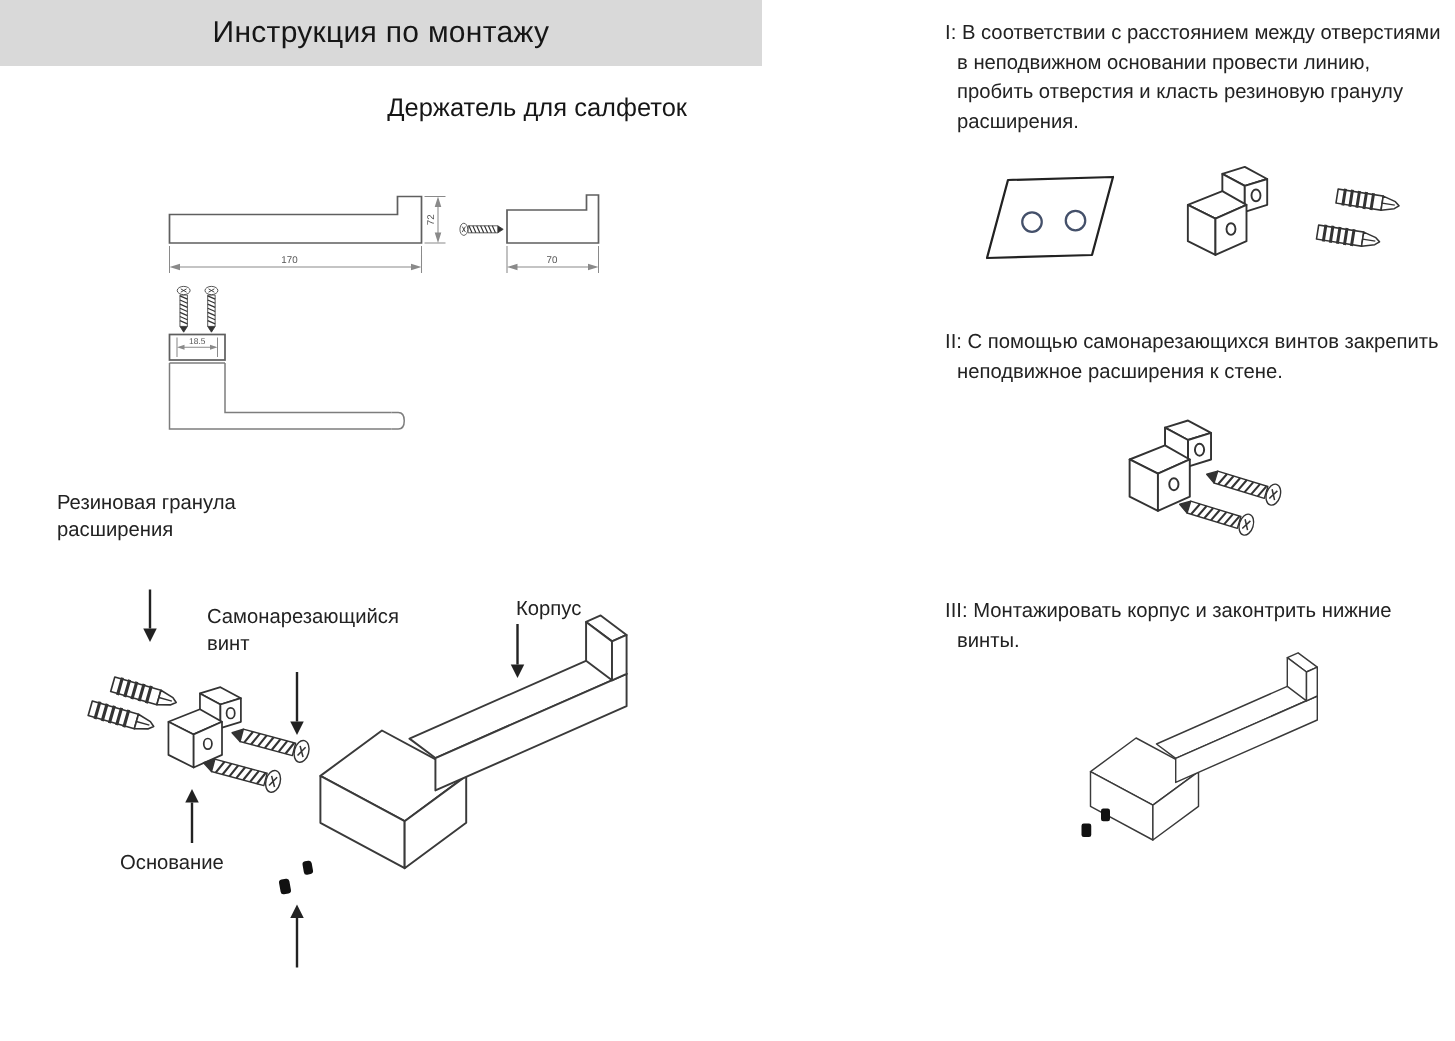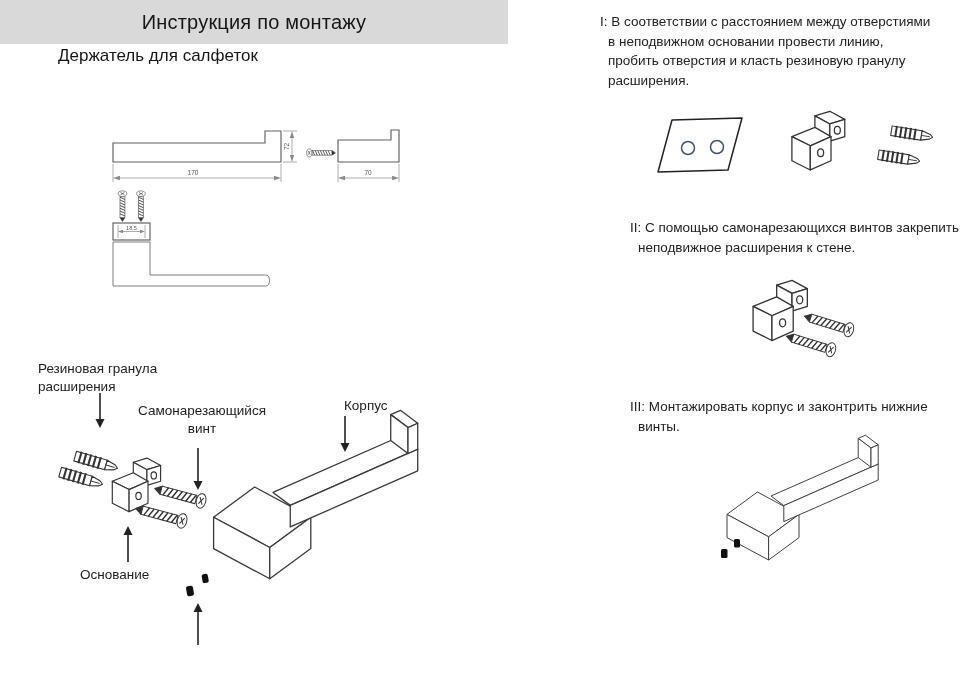--- a/index.html
+++ b/index.html
@@ -7,21 +7,21 @@
   .page {
     position:relative; width:970px; height:694px; background:#ffffff;
     font-family:"Liberation Sans","DejaVu Sans",sans-serif; color:#1f1f1f; overflow:hidden;
   }
   .abs { position:absolute; }
   .header-bar {
     left:0; top:4; width:508px; height:44px; background:#d9d9d9;
     display:flex; align-items:center; justify-content:center;
   }
   .header-title { font-size:20px; color:#161616; letter-spacing:.2px; }
-  .subtitle-wrap { left:58px; top:46px; width:400px; text-align:left; }
+  .subtitle-wrap { left:58px; top:62px; width:400px; text-align:right; }
   .subtitle { font-size:17px; color:#161616; }
   .part-label { font-size:13.5px; color:#222; line-height:1.32; }
   .step-text {
     font-size:13.5px; line-height:1.45; color:#222; width:334px;
     padding-left:8px; text-indent:-8px;
   }
   svg { display:block; }
   .tech-line { stroke:#7d7d7d; fill:none; stroke-width:1; }
   .tech-bold { stroke:#5f5f5f; fill:none; stroke-width:1.15; }
   .dim-line  { stroke:#8a8a8a; fill:none; stroke-width:0.7; }
@@ -132,26 +132,26 @@
     <use href="#sym-plug" transform="translate(56,56) rotate(16)"></use>
     <use href="#sym-plug" transform="translate(41,72) rotate(16)"></use>
     <use href="#sym-base" transform="translate(86,66) scale(1.05)"></use>
     <use href="#sym-screw" transform="translate(136,90) rotate(15) scale(0.95)"></use>
     <use href="#sym-screw" transform="translate(117,110) rotate(15) scale(0.95)"></use>
     <use href="#sym-body" transform="translate(172,16) scale(1.08)"></use>
     <rect x="166.5" y="196" width="7" height="10" rx="2" fill="#111" transform="rotate(-10 170 201)"></rect>
     <rect x="182" y="184" width="6.2" height="9" rx="2" fill="#111" transform="rotate(-10 185 188)"></rect>
   </svg>
 
-  <div class="abs part-label" style="left:38px;top:360px;width:142px">Резиновая гранула расширения</div>
-  <div class="abs part-label" style="left:138px;top:402px;width:128px;text-align:center">Самонарезающийся винт</div>
+  <div class="abs part-label" style="left:38px;top:326px;width:142px">Резиновая гранула расширения</div>
+  <div class="abs part-label" style="left:138px;top:402px;width:128px;text-align:left">Самонарезающийся винт</div>
   <div class="abs part-label" style="left:344px;top:397px">Корпус</div>
   <div class="abs part-label" style="left:80px;top:566px">Основание</div>
 
-  <div class="abs step-text" style="left:600px;top:12px">I: В соответствии с расстоянием между отверстиями в неподвижном основании провести линию, пробить отверстия и класть резиновую гранулу расширения.</div>
+  <div class="abs step-text" style="left:630px;top:12px">I: В соответствии с расстоянием между отверстиями в неподвижном основании провести линию, пробить отверстия и класть резиновую гранулу расширения.</div>
 
   <svg class="abs" style="left:645px;top:103px" width="310" height="95" viewBox="0 0 310 95">
     <path d="M27,17 L97,15 L83,67 L13,69 Z" fill="#fff" stroke="#222" stroke-width="1.5" stroke-linejoin="round"></path>
     <circle cx="43" cy="45" r="6.5" fill="none" stroke="#44506a" stroke-width="1.5"></circle>
     <circle cx="72" cy="44" r="6.5" fill="none" stroke="#44506a" stroke-width="1.5"></circle>
     <use href="#sym-base" transform="translate(140,6) scale(1.15)"></use>
     <use href="#sym-plug" transform="translate(246,18) rotate(9) scale(0.95)"></use>
     <use href="#sym-plug" transform="translate(233,42) rotate(9) scale(0.95)"></use>
   </svg>
 

